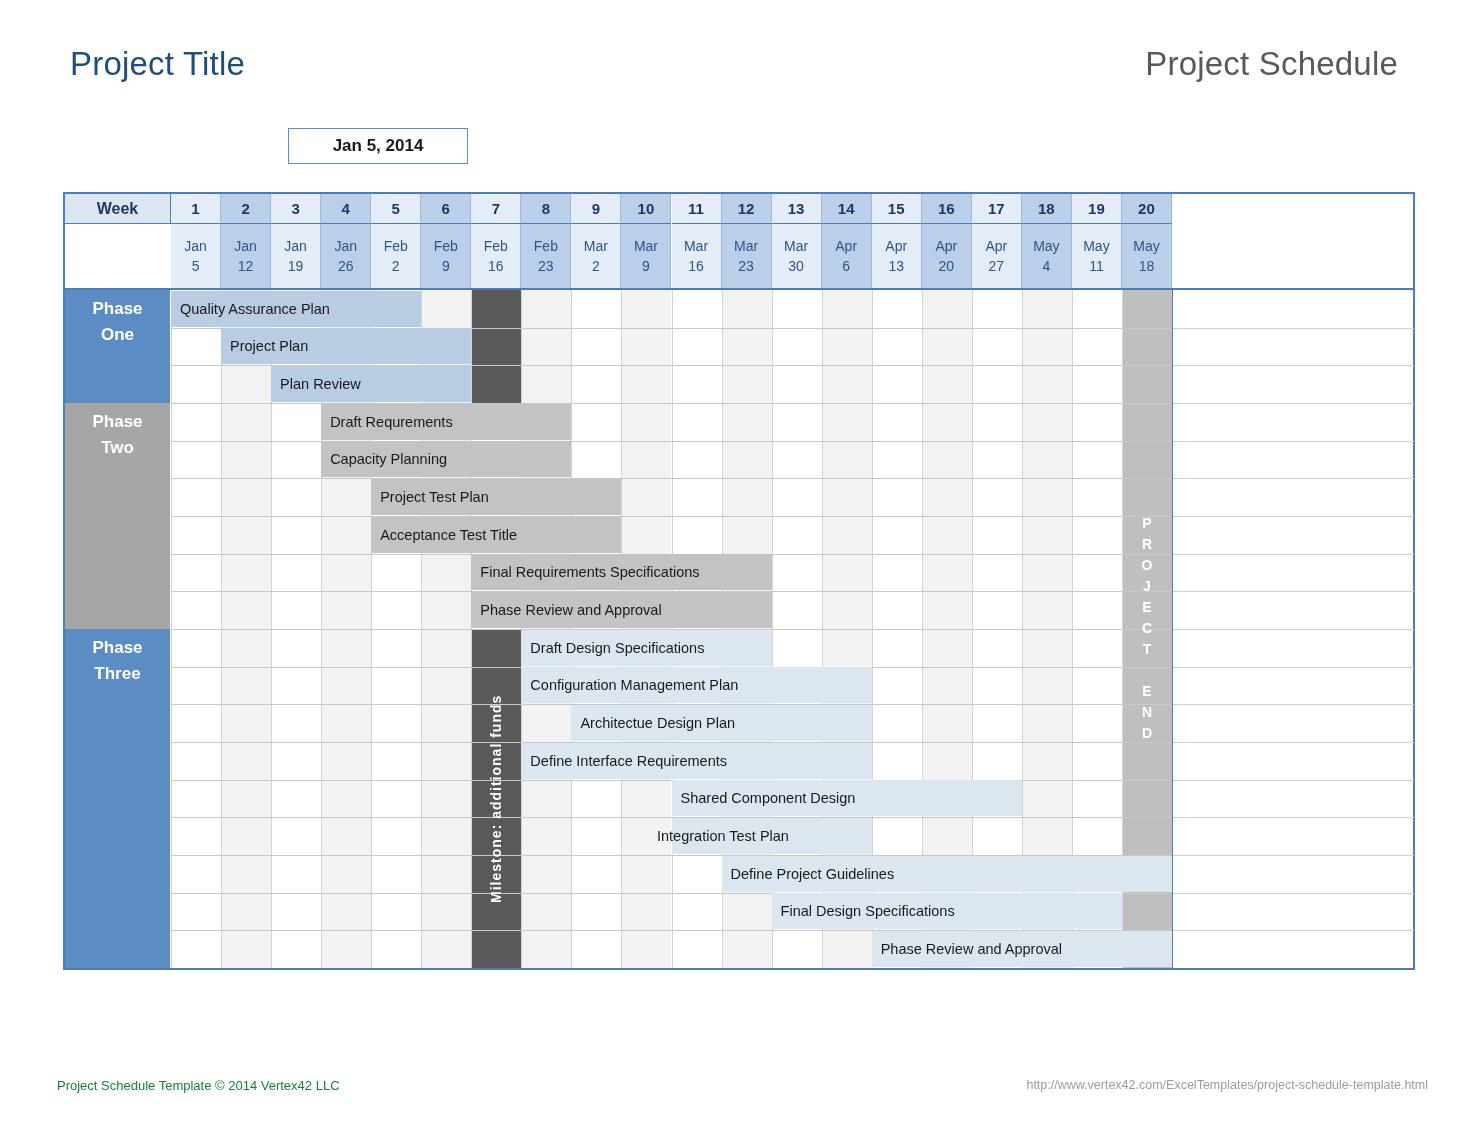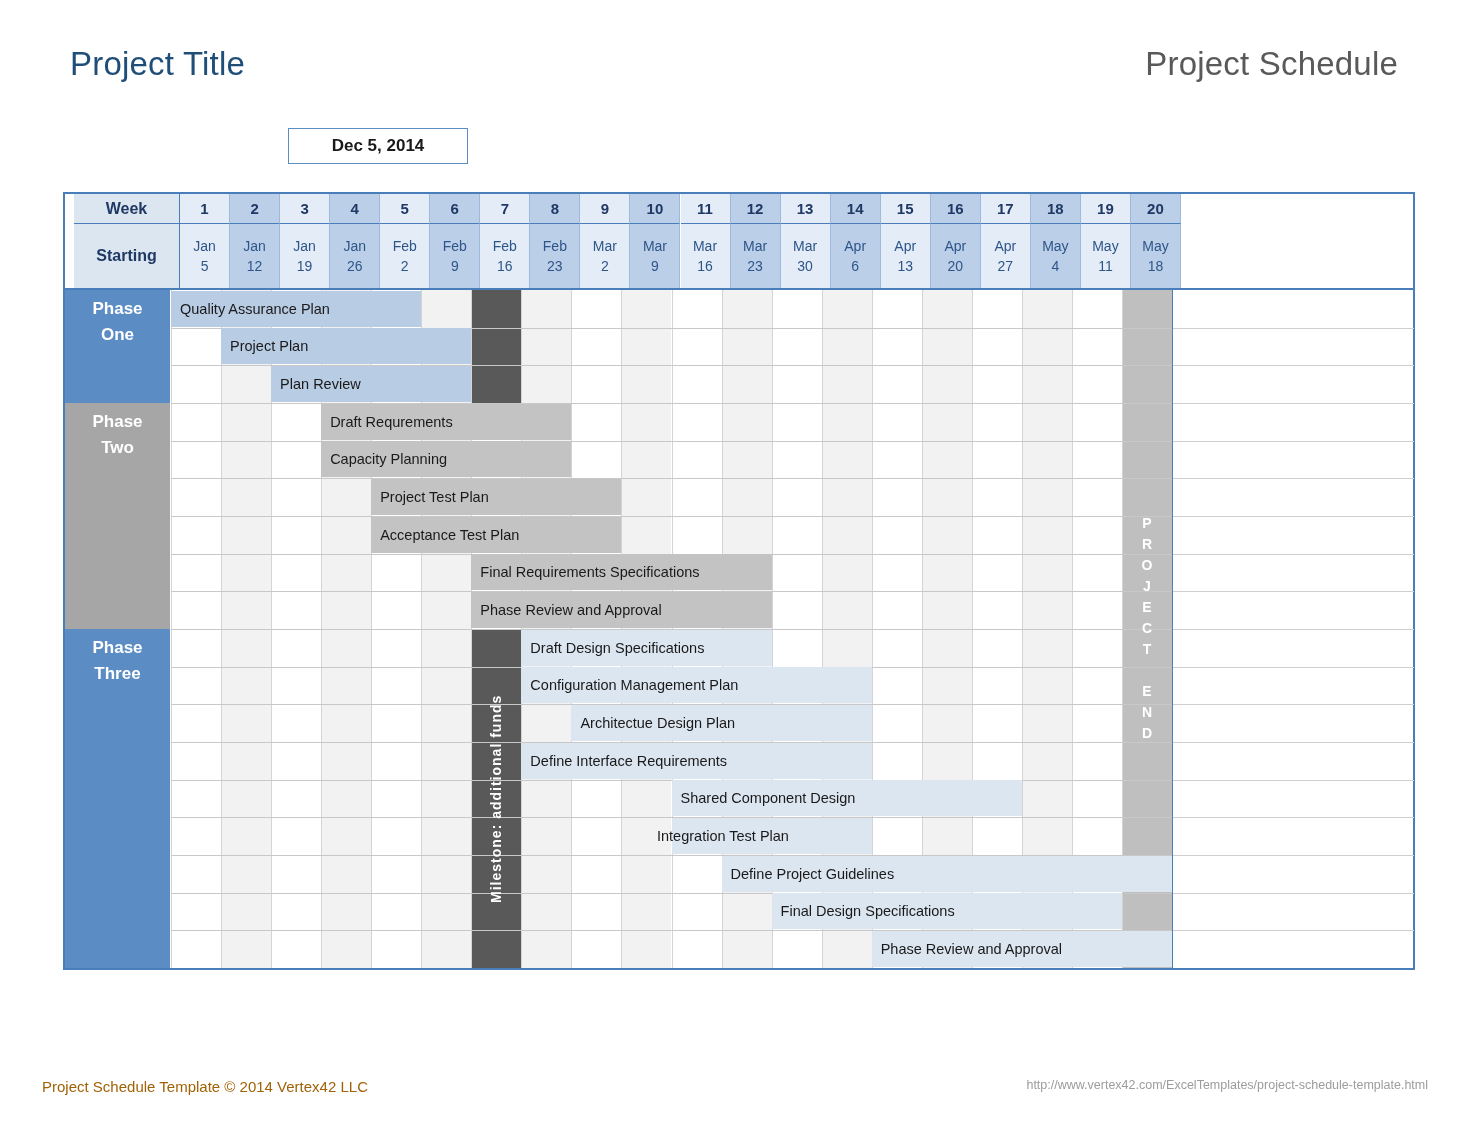--- a/index.html
+++ b/index.html
@@ -42,21 +42,21 @@
   
   #grid{
     position:absolute;left:63px;top:192px;
     width:1352px;height:778px;
     border:2px solid #4A7EBB;
     box-sizing:border-box;
     background:#ffffff;
   }
 
   
-  #grid-head{position:absolute;left:9px;top:0;width:1348px;height:94px;}
+  #grid-head{position:absolute;left:0;top:0;width:1348px;height:94px;}
   .hdr-corner{
     position:absolute;left:0;width:106px;
     background:#DCE6F1;border-right:1px solid #4A7EBB;
     color:#1F3864;font-size:16px;font-weight:bold;
     display:flex;align-items:center;justify-content:center;
     box-sizing:border-box;
   }
   #hdr-week-label{top:0;height:30px;border-bottom:1px solid #4A7EBB;}
   #hdr-start-label{top:30px;height:64px;}
 
@@ -147,45 +147,44 @@
   #projend-label{
     position:absolute;
     color:#ffffff;font-size:14px;font-weight:bold;
     display:flex;flex-direction:column;align-items:center;justify-content:center;
     line-height:1.5;
   }
   #projend-label span{display:block;}
 
   
   #footer-left{
-    position:absolute;left:42px;top:1078px;
-    font-size:15px;color:#a16207;
+    position:absolute;left:57px;top:1078px;
+    font-size:13px;color:#15803d;
   }
   #footer-right{
     position:absolute;right:42px;top:1078px;
     font-size:12.5px;color:#9C9C9C;
   }
 </style>
 </head>
 <body>
 
 <div id="header">
   <div id="doc-subtitle">Project Schedule</div>
   <div id="doc-title">Project Title</div>
 </div>
 
 <div id="startweek-box">
-  <div id="startweek-value">Dec 5, 2014</div>
+  <div id="startweek-value">Jan 5, 2014</div>
 </div>
 
 <div id="grid">
 
   <div id="grid-head">
     <div class="hdr-corner" id="hdr-week-label">Week</div>
-    <div class="hdr-corner" id="hdr-start-label">Starting</div>
     <div id="week-head-cells">
         <div class="wk-head hdr-odd" style="left: 106px; width: 50.05px;">1</div>
         <div class="wk-head hdr-even" style="left: 156.05px; width: 50.05px;">2</div>
         <div class="wk-head hdr-odd" style="left: 206.1px; width: 50.05px;">3</div>
         <div class="wk-head hdr-even" style="left: 256.15px; width: 50.05px;">4</div>
         <div class="wk-head hdr-odd" style="left: 306.2px; width: 50.05px;">5</div>
         <div class="wk-head hdr-even" style="left: 356.25px; width: 50.05px;">6</div>
         <div class="wk-head hdr-odd" style="left: 406.3px; width: 50.05px;">7</div>
         <div class="wk-head hdr-even" style="left: 456.35px; width: 50.05px;">8</div>
         <div class="wk-head hdr-odd" style="left: 506.4px; width: 50.05px;">9</div>
@@ -373,21 +372,21 @@
         <div class="bar-label-out" style="left: 160.05px; top: 38.49px;">Project Plan</div>
         <div class="bar bar-blue" style="left: 206.1px; width: 200.2px; top: 76.15px;"></div>
         <div class="bar-label-out" style="left: 210.1px; top: 76.15px;">Plan Review</div>
         <div class="bar bar-gray" style="left: 256.15px; width: 250.25px; top: 113.81px;"></div>
         <div class="bar-label-out" style="left: 260.15px; top: 113.81px;">Draft Requrements</div>
         <div class="bar bar-gray" style="left: 256.15px; width: 250.25px; top: 151.47px;"></div>
         <div class="bar-label-out" style="left: 260.15px; top: 151.47px;">Capacity Planning</div>
         <div class="bar bar-gray" style="left: 306.2px; width: 250.25px; top: 189.13px;"></div>
         <div class="bar-label-out" style="left: 310.2px; top: 189.13px;">Project Test Plan</div>
         <div class="bar bar-gray" style="left: 306.2px; width: 250.25px; top: 226.79px;"></div>
-        <div class="bar-label-out" style="left: 310.2px; top: 226.79px;">Acceptance Test Plan</div>
+        <div class="bar-label-out" style="left: 310.2px; top: 226.79px;">Acceptance Test Title</div>
         <div class="bar bar-gray" style="left: 406.3px; width: 300.3px; top: 264.45px;"></div>
         <div class="bar-label-out" style="left: 410.3px; top: 264.45px;">Final Requirements Specifications</div>
         <div class="bar bar-gray" style="left: 406.3px; width: 300.3px; top: 302.11px;"></div>
         <div class="bar-label-out" style="left: 410.3px; top: 302.11px;">Phase Review and Approval</div>
         <div class="bar bar-lblue" style="left: 456.35px; width: 250.25px; top: 339.77px;"></div>
         <div class="bar-label-out" style="left: 460.35px; top: 339.77px;">Draft Design Specifications</div>
         <div class="bar bar-lblue" style="left: 456.35px; width: 350.35px; top: 377.43px;"></div>
         <div class="bar-label-out" style="left: 460.35px; top: 377.43px;">Configuration Management Plan</div>
         <div class="bar bar-lblue" style="left: 506.4px; width: 300.3px; top: 415.09px;"></div>
         <div class="bar-label-out" style="left: 510.4px; top: 415.09px;">Architectue Design Plan</div>

